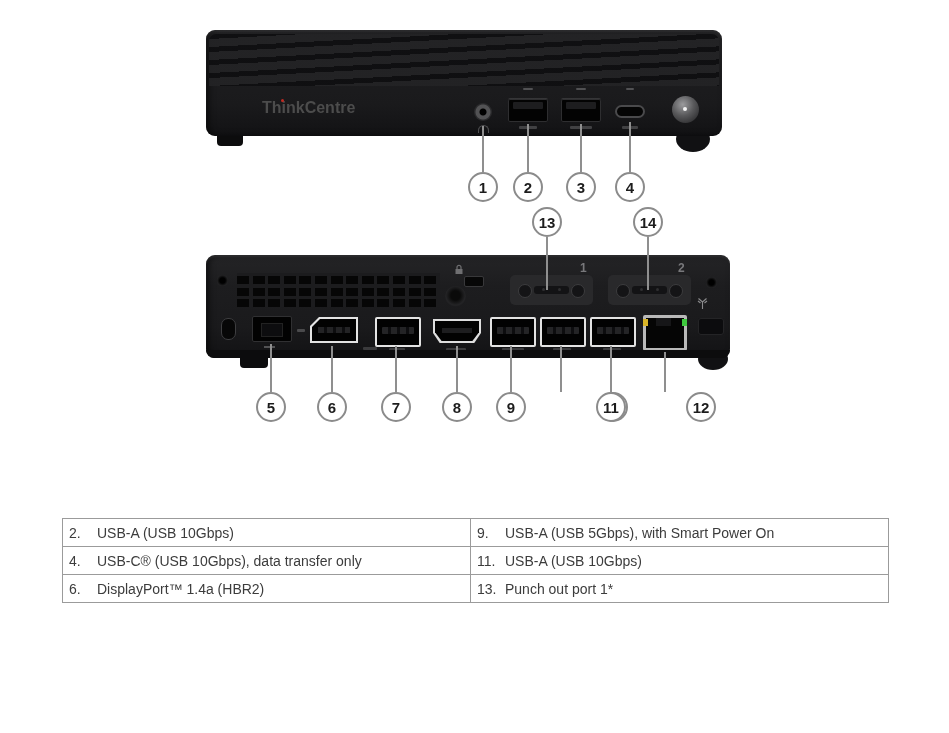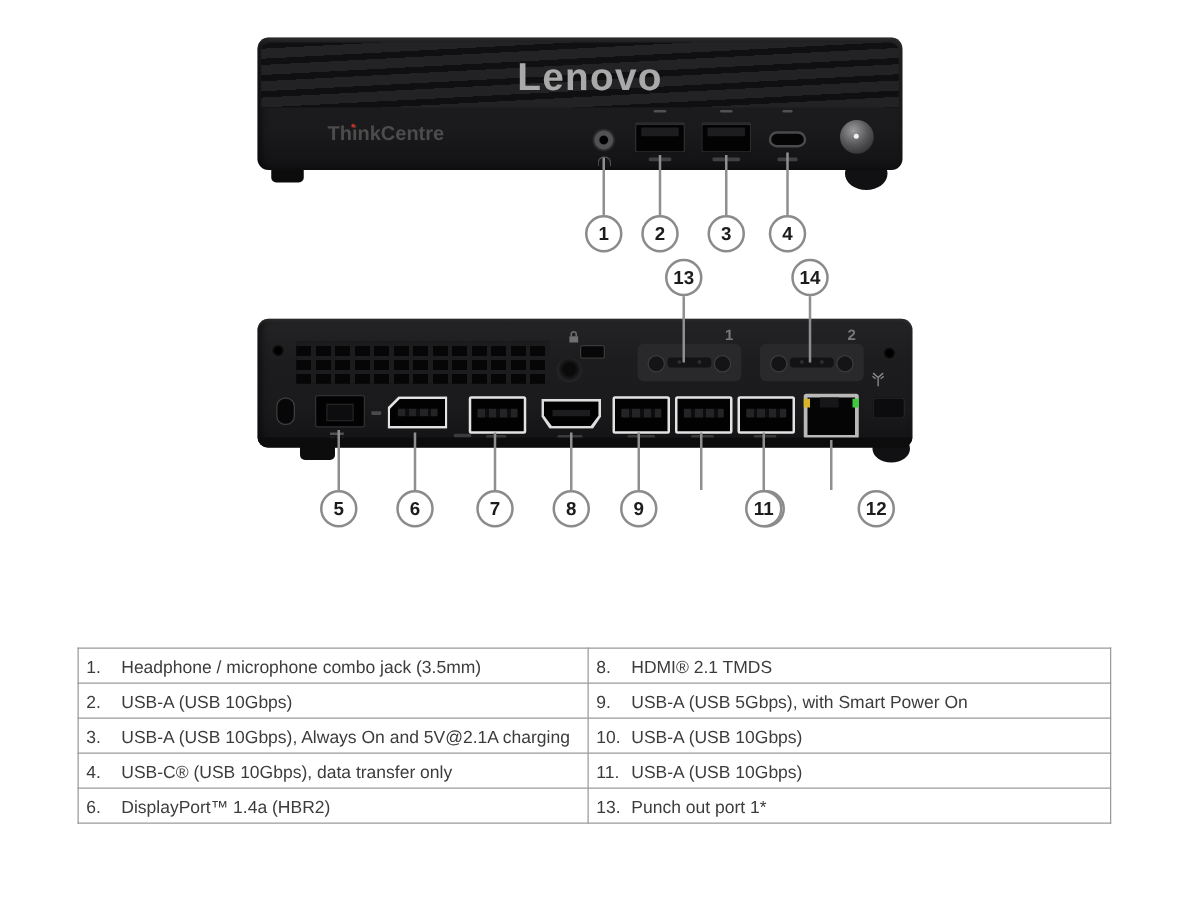--- a/index.html
+++ b/index.html
@@ -94,21 +94,20 @@
 
 <div id="stage">
 
   <div class="foot" style="left:217px;top:126px;width:26px;height:20px;border-radius:4px;"></div>
   <div class="foot" style="left:676px;top:126px;width:34px;height:26px;border-radius:50%;background:#111113;"></div>
   <div class="foot" style="left:240px;top:350px;width:28px;height:18px;border-radius:4px;"></div>
   <div class="foot" style="left:698px;top:348px;width:30px;height:22px;border-radius:50%;background:#111113;"></div>
 
   <div class="device" id="front-device">
     <div class="front-vents"></div>
-    <div class="lenovo-logo">Lenovo</div>
     <div class="thinkcentre">
       <span>ThinkCentre</span>
       <span class="tc-dot"></span>
     </div>
 
     <div class="mark-sm" style="left:317px;top:58px;width:10px;"></div>
     <div class="mark-sm" style="left:370px;top:58px;width:10px;"></div>
     <div class="mark-sm" style="left:420px;top:58px;width:8px;"></div>
 
     <div class="audio-jack" style="left:268px;top:73px;"></div>
@@ -250,30 +249,22 @@
   <div class="callout" style="left:596px;top:392px;">11</div>
   <div class="callout" style="left:650px;top:392px;margin-left:36px;">12</div>
 
   <table id="legend">
     <colgroup>
         <col style="width:408px">
         <col style="width:418px">
       </colgroup>
     <tbody>
       <tr>
-        <td><span class="num">1.</span><span>Headphone / microphone combo jack (3.5mm)</span></td>
-        <td><span class="num">8.</span><span>HDMI® 2.1 TMDS</span></td>
-      </tr>
-      <tr>
         <td><span class="num">2.</span><span>USB-A (USB 10Gbps)</span></td>
         <td><span class="num">9.</span><span>USB-A (USB 5Gbps), with Smart Power On</span></td>
-      </tr>
-      <tr>
-        <td><span class="num">3.</span><span>USB-A (USB 10Gbps), Always On and 5V@2.1A charging</span></td>
-        <td><span class="num">10.</span><span>USB-A (USB 10Gbps)</span></td>
       </tr>
       <tr>
         <td><span class="num">4.</span><span>USB-C® (USB 10Gbps), data transfer only</span></td>
         <td><span class="num">11.</span><span>USB-A (USB 10Gbps)</span></td>
       </tr>
       <tr>
         <td><span class="num">6.</span><span>DisplayPort™ 1.4a (HBR2)</span></td>
         <td><span class="num">13.</span><span>Punch out port 1*</span></td>
       </tr>
     </tbody>

